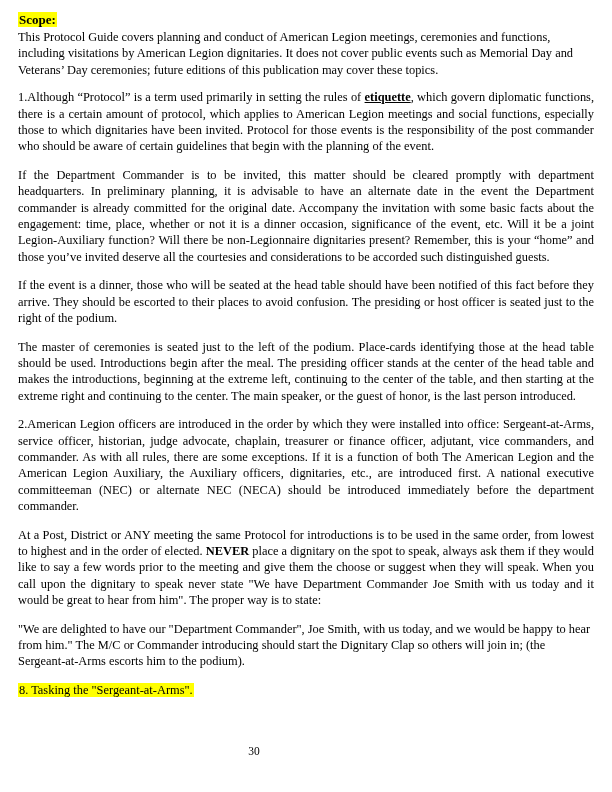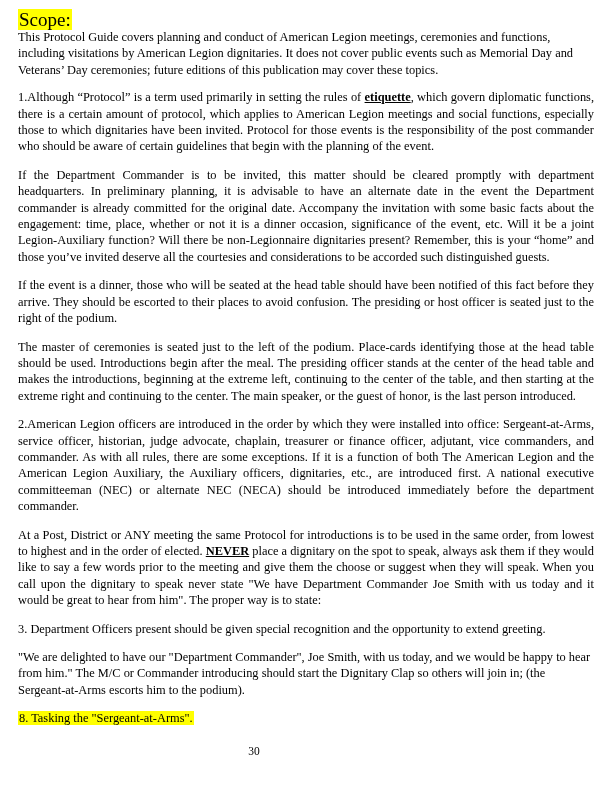--- a/index.html
+++ b/index.html
@@ -17,22 +17,22 @@
     box-sizing: border-box;
     overflow: hidden;
   }
   .content {
     position: absolute;
     left: 18px;
     top: 12px;
     width: 576px;
   }
   .heading {
-    font-size: 19px;
-    font-weight: normal;
+    font-size: 13px;
+    font-weight: bold;
     line-height: 16px;
     margin: 0 0 1px 0;
     display: block;
   }
   .hl-inline {
     background: #ffff00;
     padding: 0 1px;
   }
   p.para {
     font-size: 12.4px;
@@ -45,21 +45,20 @@
   }
   p.tight {
     margin-bottom: 11px;
   }
   p.nojust {
     text-align: left;
   }
   b.b { font-weight: normal; }
   span.bu {
     font-weight: bold;
-    text-decoration: underline;
   }
   span.biu {
     font-weight: bold;
     text-decoration: underline;
   }
   .footer {
     position: absolute;
     left: 0;
     top: 745px;
     width: 508px;
@@ -89,21 +88,20 @@
     <p class="para"><span>If the Department Commander is to be invited, this matter should be cleared promptly with department headquarters. In preliminary planning, it is advisable to have an alternate date in the event the Department commander is already committed for the original date. Accompany the invitation with some basic facts about the engagement: time, place, whether or not it is a dinner occasion, significance of the event, etc. Will it be a joint Legion-Auxiliary function? Will there be non-Legionnaire dignitaries present? Remember, this is your “home” and those you’ve invited deserve all the courtesies and considerations to be accorded such distinguished guests.</span></p>
 
     <p class="para"><span>If the event is a dinner, those who will be seated at the head table should have been notified of this fact before they arrive. They should be escorted to their places to avoid confusion. The presiding or host officer is seated just to the right of the podium.</span></p>
 
     <p class="para"><span>The master of ceremonies is seated just to the left of the podium. Place-cards identifying those at the head table should be used. Introductions begin after the meal. The presiding officer stands at the center of the head table and makes the introductions, beginning at the extreme left, continuing to the center of the table, and then starting at the extreme right and continuing to the center. The main speaker, or the guest of honor, is the last person introduced.</span></p>
 
     <p class="para"><span>2.American Legion officers are introduced in the order by which they were installed into office: Sergeant-at-Arms, service officer, historian, judge advocate, chaplain, treasurer or finance officer, adjutant, vice commanders, and commander. As with all rules, there are some exceptions. If it is a function of both The American Legion and the American Legion Auxiliary, the Auxiliary officers, dignitaries, etc., are introduced first. A national executive committeeman (NEC) or alternate NEC (NECA) should be introduced immediately before the department commander.</span></p>
 
     <p class="para"><span>At a Post, District or ANY meeting the same Protocol for introductions is to be used in the same order, from lowest to highest and in the order of elected. </span><span class="bu">NEVER</span><span> place a dignitary on the spot to speak, always ask them if they would like to say a few words prior to the meeting and give them the choose or suggest when they will speak. When you call upon the dignitary to speak never state "We have Department Commander Joe Smith with us today and it would be great to hear from him". The proper way is to state:</span></p>
 
-    <p class="para nojust"><span>3. Department Officers present should be given special recognition and the opportunity to extend greeting.</span></p>
 
 
     <p class="para nojust"><span>"We are delighted to have our "Department Commander", Joe Smith, with us today, and we would be happy to hear from him." The M/C or Commander introducing should start the Dignitary Clap so others will join in; (the Sergeant-at-Arms escorts him to the podium).</span></p>
 
     <p class="tasking-line"><span class="hl-inline"><span>8. Tasking the </span><b class="b">"Sergeant-at-Arms".</b></span></p>
 
   </div>
 
   <div class="footer"><span>30</span></div>
 </div>

